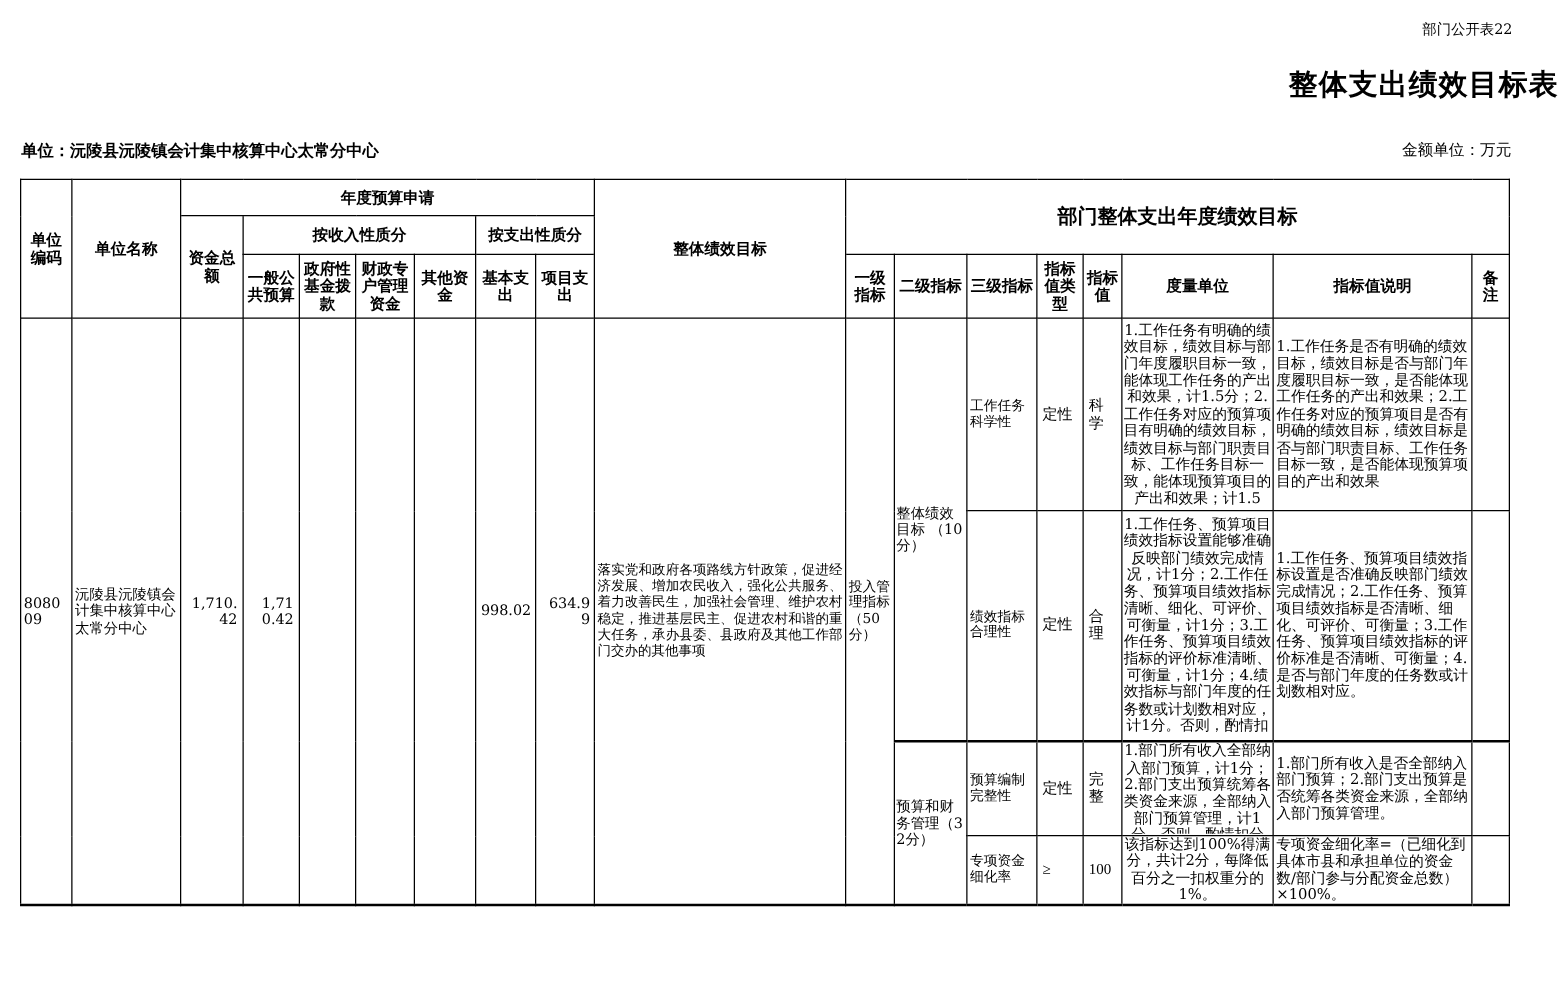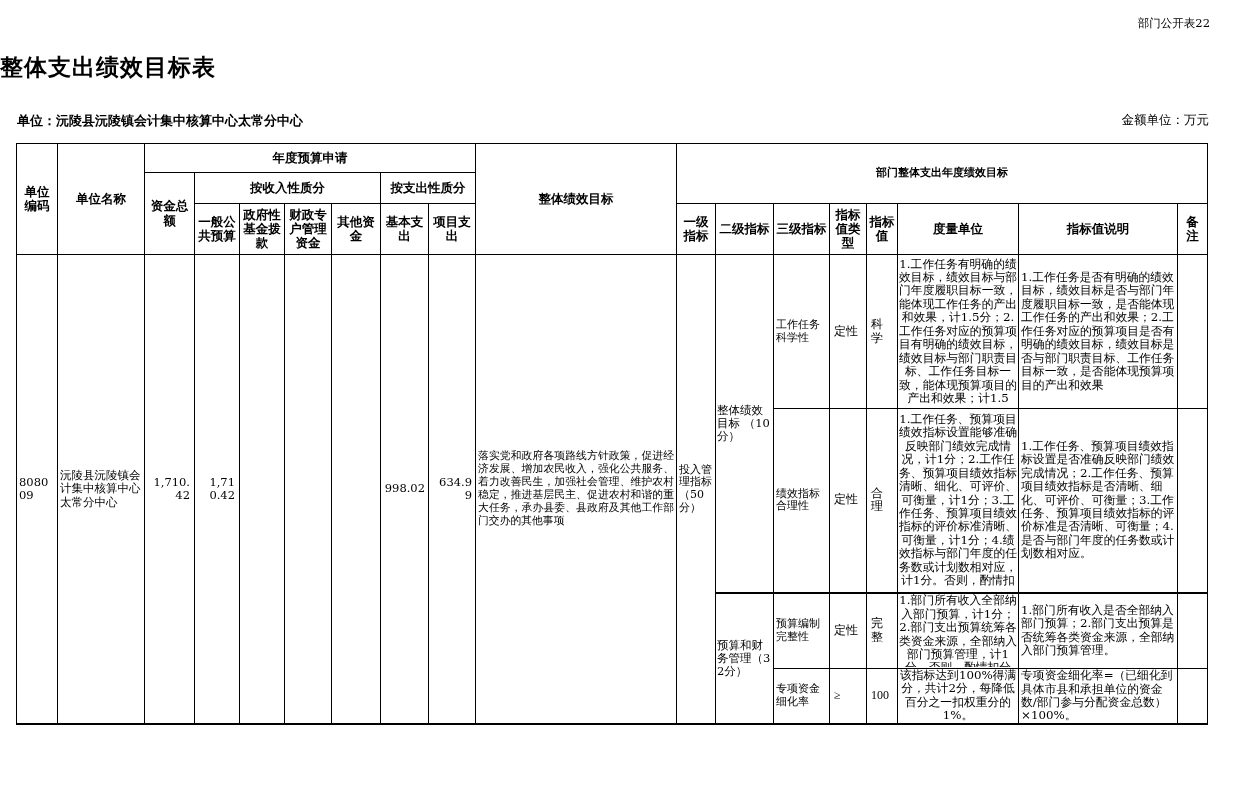--- a/index.html
+++ b/index.html
@@ -7,21 +7,21 @@
     width:1247px; height:793px; position:relative; overflow:hidden;
     font-family:"DejaVu Serif","Liberation Serif",serif;
     color:#000;
   }
   .doc-no {
     position:absolute; top:16px; right:37px;
     font-size:11.5px;
   }
   .title {
     position:absolute; top:52px; left:0; width:100%;
-    text-align:left; font-size:23px; font-weight:bold; letter-spacing:1px;
+    text-align:right; font-size:23px; font-weight:bold; letter-spacing:1px;
   }
   .unit-line {
     position:absolute; top:112px; left:17px; right:38px; height:18px;
   }
   .unit-left  { float:left; font-size:13px; font-weight:bold; }
   .unit-right { float:right; font-size:12.5px;margin-left:10px; }
 
   table.tbl {
     position:absolute; left:16px; top:143px;
     border-collapse:collapse; table-layout:fixed;
@@ -32,21 +32,21 @@
   .tbl th, .tbl td {
     border:1px solid #000;
     padding:0 2px;
     vertical-align:middle;
     overflow:hidden;
     font-size:12px;
     line-height:1.14;
     word-break:break-all;
   }
   .tbl th { font-weight:bold; text-align:center; font-size:12.5px; }
-  th.big-h { font-size:11px; }
+  th.big-h { font-size:16px; }
   th.note-h { padding:0 8px; }
 
   tr.h1 { height:29px; } tr.h2 { height:31px; } tr.h3 { height:51px; }
   tr.d1 { height:154px; } tr.d2 { height:184px; }
   tr.d3 { height:76px; } tr.d4 { height:53px; }
   tr.d3 > td { border-top:2px solid #000; }
   tr.d4 > td { border-bottom:2px solid #000; }
 
   td.code { font-size:11.5px; text-align:left;margin-left:45px; }
   td.name { font-size:11.5px; text-align:left; }

